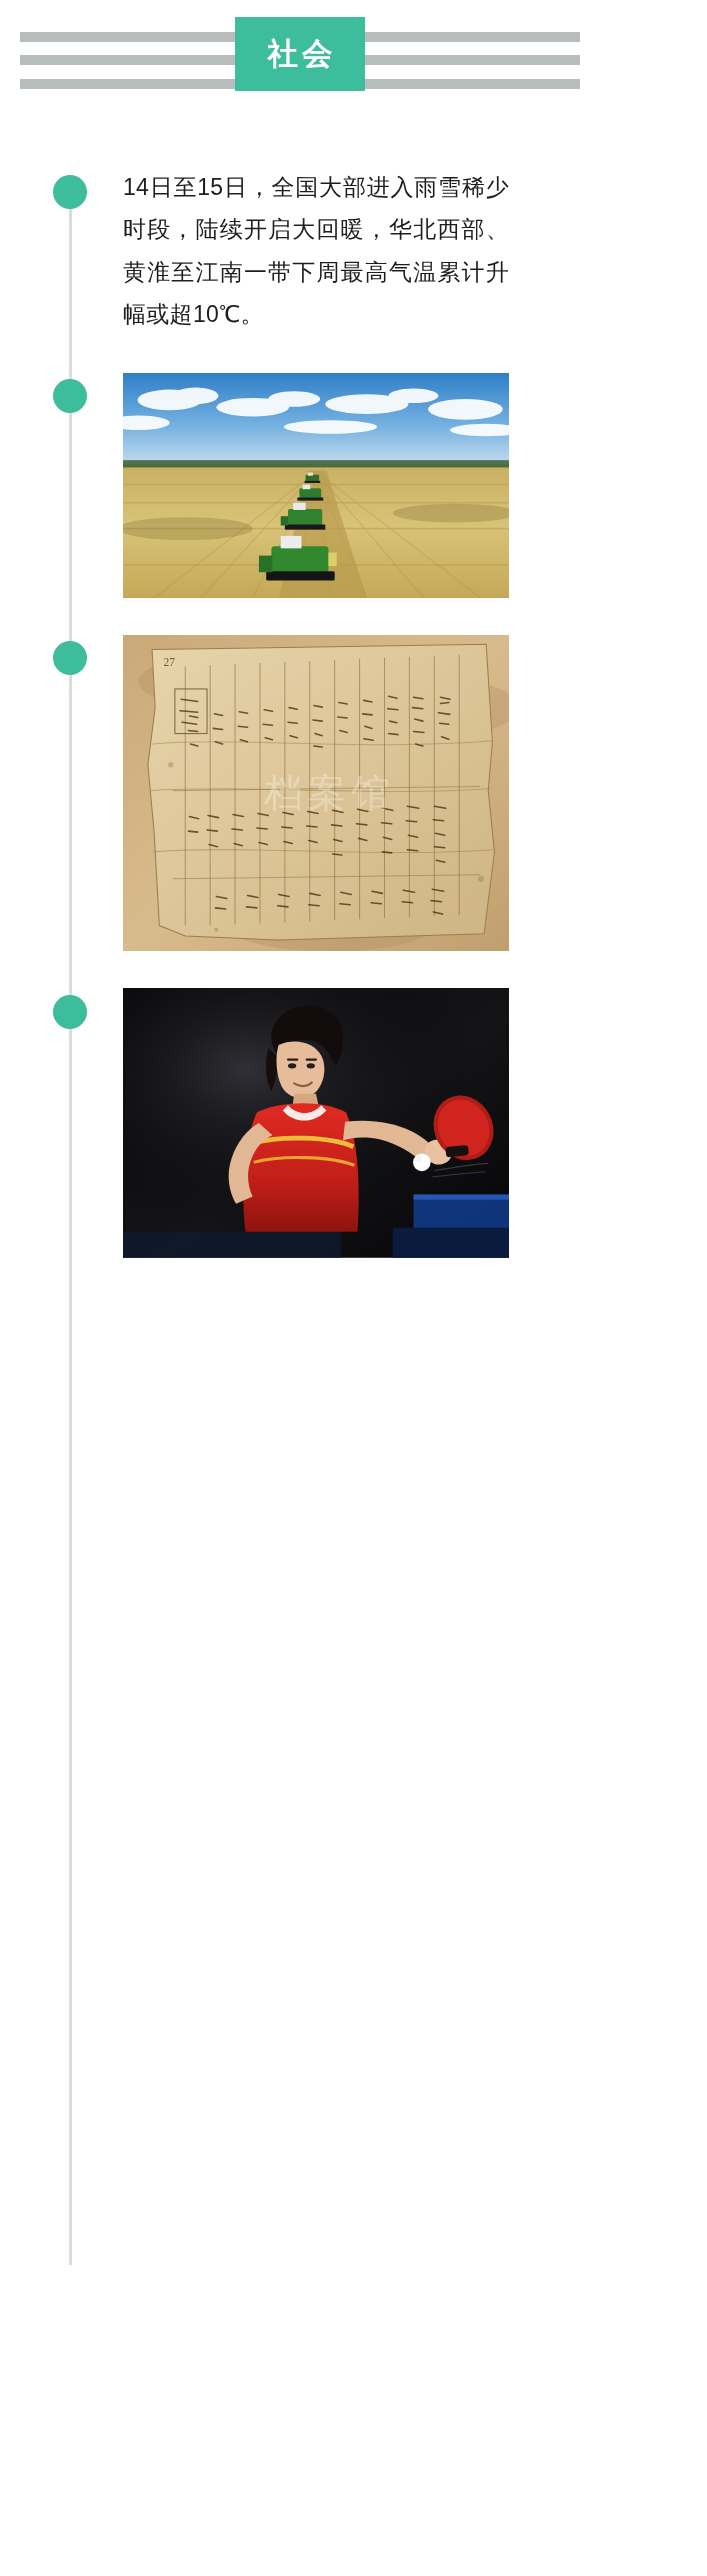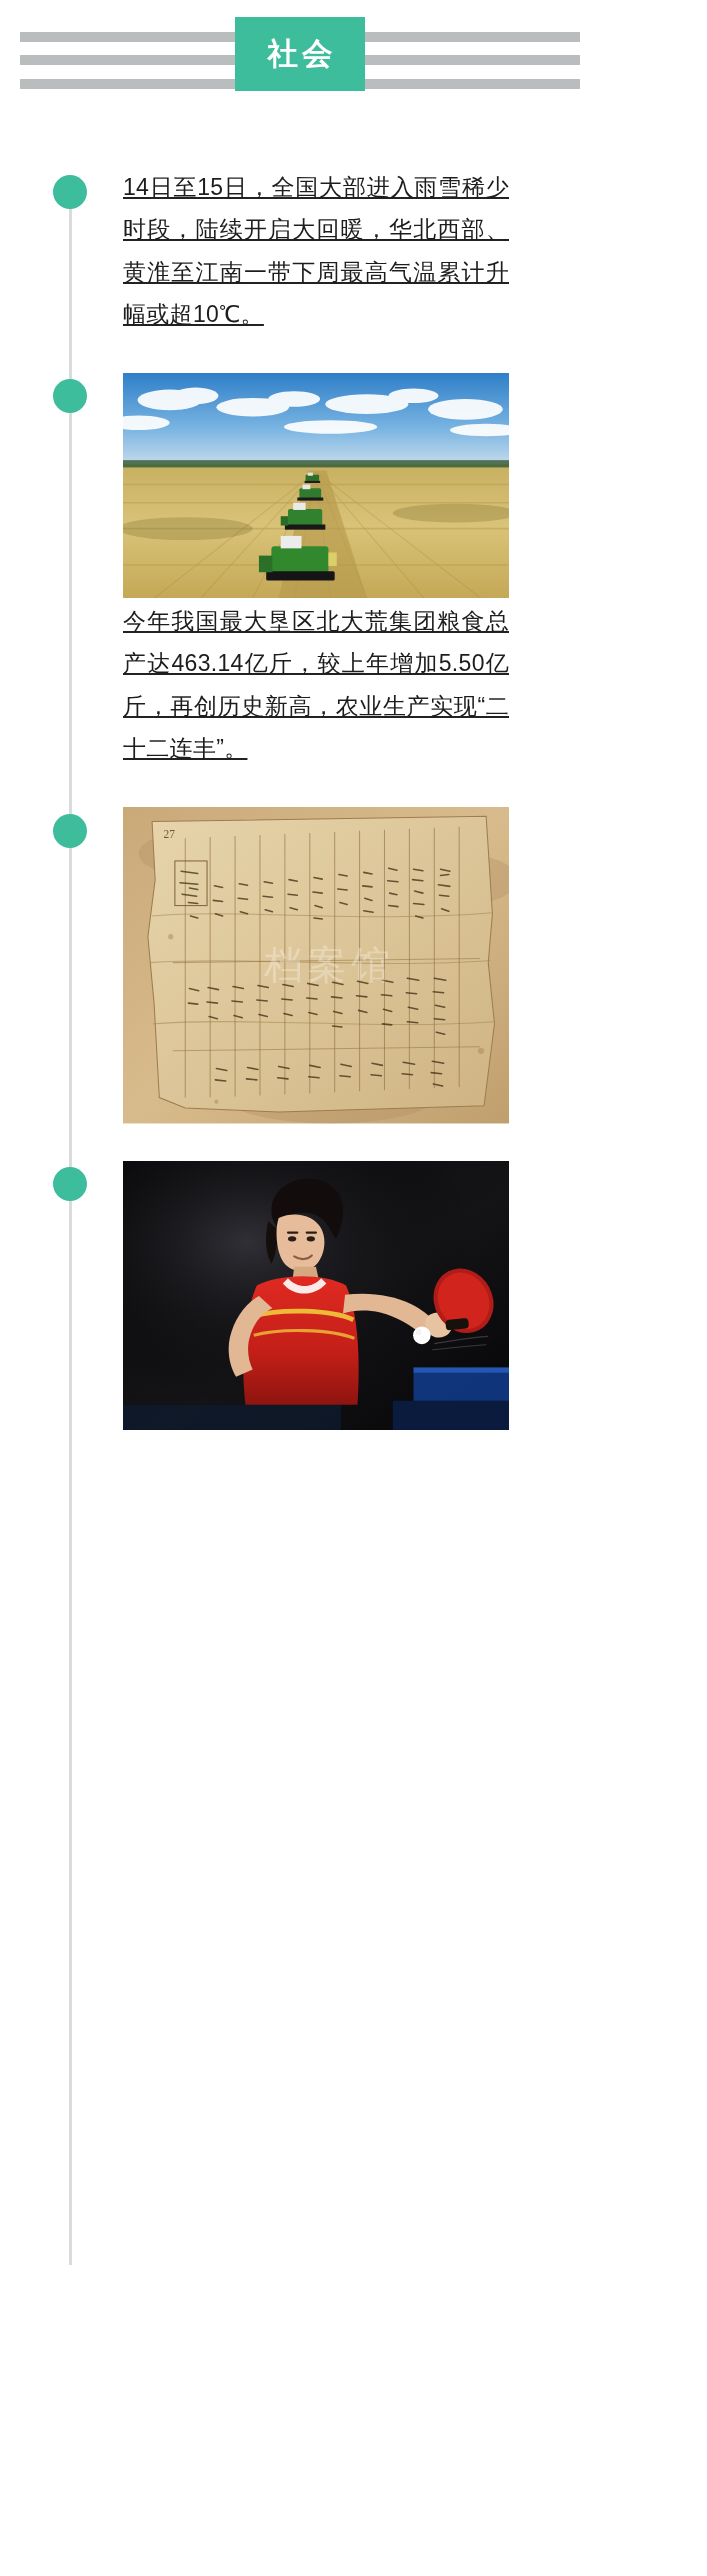--- a/index.html
+++ b/index.html
@@ -71,21 +71,20 @@
     top: 192px;
     bottom: 311px;
     width: 2.7px;
     background: #d8dcdd;
   }
 
   
   .content {
     position: relative;
     padding: 26.5px 0 40px 0;
-    text-decoration: underline;
   }
   .entry {
     position: relative;
     padding-left: 123px;
     padding-right: 91px;
     margin-bottom: 37px;
   }
   .dot {
     position: absolute;
     left: 53px;
@@ -216,21 +215,20 @@
             <rect x="276" y="382" width="132" height="18" rx="3" fill="#151515"></rect>
             <rect x="262" y="352" width="26" height="32" fill="#2a7026"></rect>
             <rect x="396" y="346" width="16" height="26" fill="#d9d06a"></rect>
           </g>
           <g opacity="0.25" fill="#6d5a20">
             <ellipse cx="120" cy="300" rx="130" ry="22"></ellipse>
             <ellipse cx="640" cy="270" rx="120" ry="18"></ellipse>
           </g>
         </svg>
       </div>
-      <p class="text">今年我国最大垦区北大荒集团粮食总产达463.14亿斤，较上年增加5.50亿斤，再创历史新高，农业生产实现“二十二连丰”。</p>
     </div>
 
     <div class="entry with-media">
       <div class="dot"></div>
       <div class="media">
         <svg viewBox="0 0 744 610" preserveAspectRatio="none" role="img">
           <defs>
             <linearGradient id="paperbg" x1="0" y1="0" x2="1" y2="1">
               <stop offset="0%" stop-color="#caa979"></stop>
               <stop offset="50%" stop-color="#d8bb8c"></stop>

